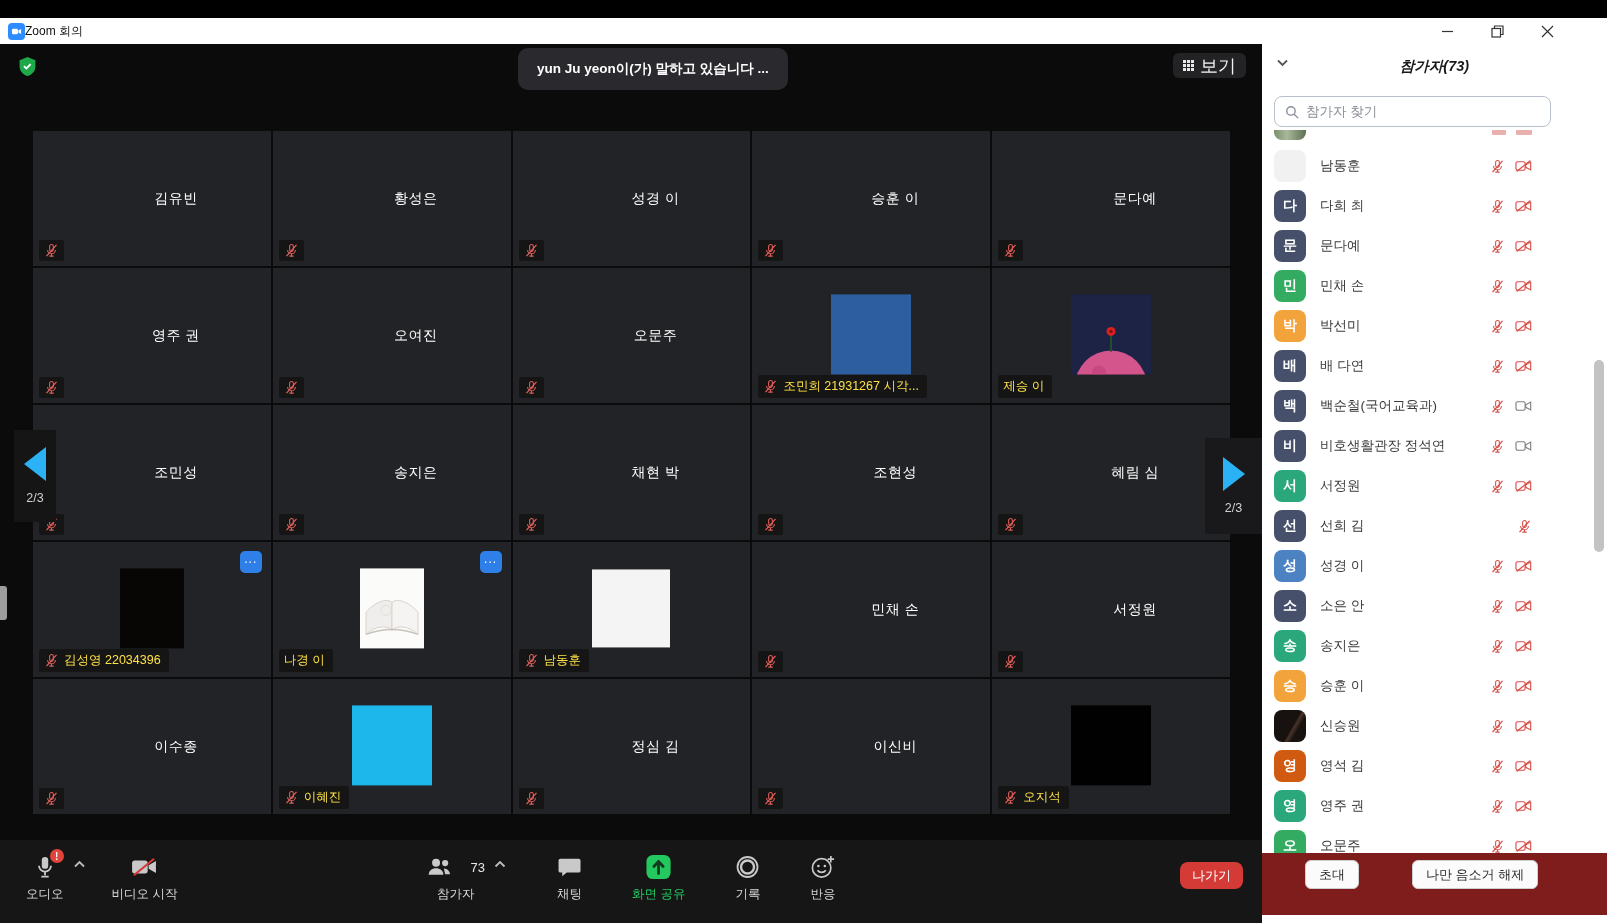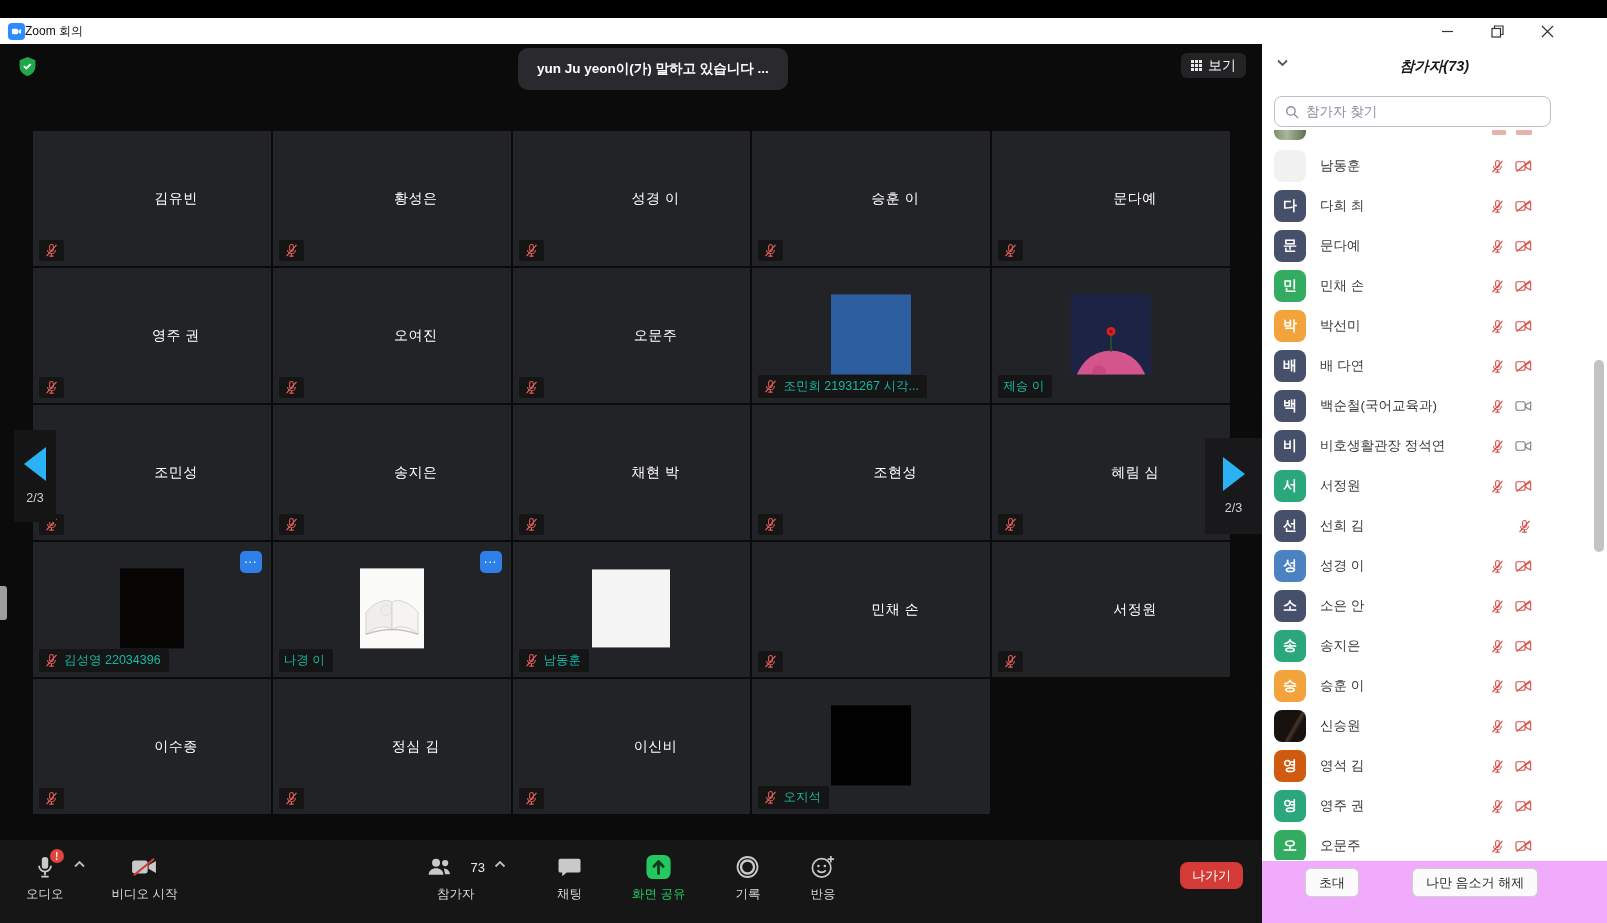--- a/index.html
+++ b/index.html
@@ -20,33 +20,33 @@
   #content { position:absolute; top:44px; left:0; width:1607px; height:879px; display:flex; }
   #main { position:relative; width:1262px; height:879px; background:#0b0b0b; }
   #sidebar { position:relative; width:345px; height:879px; background:#ffffff; }
 
   
   #shield { position:absolute; left:18px; top:12px; }
   #speaking-banner { position:absolute; left:518px; top:4px; height:42px; border-radius:10px;
     background:#2a2a2e; color:#fff; font-size:13.5px; font-weight:600;
     display:flex; align-items:center; padding:0 19px; white-space:nowrap; }
   #view-button { position:absolute; right:16px; top:9px; height:25px; border-radius:6px;
-    background:#232326; color:#f2f2f2; font-size:14px; display:flex; align-items:center;
+    background:#232326; color:#f2f2f2; font-size:18px; display:flex; align-items:center;
     gap:6px; padding:0 10px; cursor:pointer; }
   .grid-icon { display:grid; grid-template-columns:repeat(3,3px); grid-auto-rows:3px; gap:1px; }
   .grid-icon i { background:#e8e8e8; }
 
   
   #tiles { position:absolute; left:33px; top:87px; width:1197px;
     display:grid; grid-template-columns:repeat(5,1fr); grid-auto-rows:135px; gap:2px; }
   .tile { position:relative; background:#222326; overflow:hidden; }
   .tile .center-name { position:absolute; inset:0; display:flex; align-items:center;
     justify-content:center; color:#fff; font-size:14px; letter-spacing:.5px;margin-left:48px; }
   .tile .chip { position:absolute; left:6px; bottom:5px; background:rgba(18,18,18,.82);
-    color:#14b8a6; font-size:12.5px; display:flex; align-items:center; gap:5px;
+    color:#fde047; font-size:12.5px; display:flex; align-items:center; gap:5px;
     padding:3px 8px 3px 5px; border-radius:2px; white-space:nowrap; max-width:226px; overflow:hidden; }
   .tile .chip.icon-only { padding:3px 5px; }
   .tile .visual { position:absolute; left:50%; top:50%; transform:translate(-50%,-52%); }
   .more-btn { position:absolute; top:9px; right:9px; width:22px; height:22px; border-radius:5px;
     background:#2e7fe8; color:#fff; display:flex; align-items:center; justify-content:center;
     font-size:12px; letter-spacing:1px; line-height:0; padding-bottom:6px; cursor:pointer; }
 
   
   .pager { position:absolute; display:flex; flex-direction:column; align-items:center;
     justify-content:center; gap:10px; cursor:pointer; }
@@ -88,21 +88,21 @@
   .prow { height:40px; display:flex; align-items:center; padding:0 60px 0 12px; gap:14px; cursor:pointer; }
   .prow.partial { height:16px; overflow:hidden; align-items:flex-start; }
   .pavatar { width:32px; height:32px; border-radius:8px; flex:0 0 32px; display:flex;
     align-items:center; justify-content:center; color:#fff; font-size:14px; font-weight:bold; }
   .prow.partial .pavatar { height:10px; border-radius:0 0 8px 8px;
     background:linear-gradient(90deg,#7a8f6a,#a9b89a 40%,#5d6f52); }
   .pname { flex:1; font-size:13.5px; color:#3a3a3a; white-space:nowrap; overflow:hidden; }
   .picons { display:flex; gap:10px; align-items:center; }
   .avatar-img-light { background:#f1f1f1; }
   .avatar-img-dark  { background:linear-gradient(120deg,#17120f 55%,#4a342a 60%,#17120f 70%); }
-  #sb-footer { position:absolute; left:0; bottom:0; width:345px; height:62px; background:#f0abfc; }
+  #sb-footer { position:absolute; left:0; bottom:8px; width:345px; height:62px; background:#7f1d1d; }
   .sb-btn { position:absolute; top:7px; height:29px; background:#fbfbfb; border:1px solid #cfcfcf;
     border-radius:6px; color:#2b2b2b; font-size:13px; display:flex; align-items:center;
     padding:0 13px; cursor:pointer; }
   #invite-btn { left:43px; }
   #unmute-btn { left:150px; }
   #sb-scrollbar { position:absolute; right:0; top:0; width:16px; height:879px; background:#fff; }
   #sb-thumb { position:absolute; right:3px; top:316px; width:10px; height:192px; background:#c3c3c3; border-radius:5px; cursor:pointer; }
 
   svg { display:block; }
 </style>
@@ -435,20 +435,34 @@
             <span class="center-name">이수종</span>
             <span class="chip icon-only">
               <span>
                 <svg width="15" height="15" viewBox="0 0 24 24" fill="none">
                   <rect x="9" y="2.5" width="6" height="11" rx="3" stroke="#e25f5a" stroke-width="1.7"></rect>
                   <path d="M5.8 11a6.2 6.2 0 0 0 12.4 0" stroke="#e25f5a" stroke-width="1.7"></path>
                   <path d="M12 17v4M8.5 21h7" stroke="#e25f5a" stroke-width="1.7"></path>
                   <path d="M4 21L20 3" stroke="#e25f5a" stroke-width="2"></path>
                 </svg>
               </span>
+            </span>
+          </div>
+          <div class="tile">
+            <div class="visual" style="width:80px;height:80px;background:#1eb7ec"></div>
+            <span class="chip">
+              <span>
+                <svg width="15" height="15" viewBox="0 0 24 24" fill="none">
+                  <rect x="9" y="2.5" width="6" height="11" rx="3" stroke="#e25f5a" stroke-width="1.7"></rect>
+                  <path d="M5.8 11a6.2 6.2 0 0 0 12.4 0" stroke="#e25f5a" stroke-width="1.7"></path>
+                  <path d="M12 17v4M8.5 21h7" stroke="#e25f5a" stroke-width="1.7"></path>
+                  <path d="M4 21L20 3" stroke="#e25f5a" stroke-width="2"></path>
+                </svg>
+              </span>
+              <span>이혜진</span>
             </span>
           </div>
           <div class="tile">
             <span class="center-name">정심 김</span>
             <span class="chip icon-only">
               <span>
                 <svg width="15" height="15" viewBox="0 0 24 24" fill="none">
                   <rect x="9" y="2.5" width="6" height="11" rx="3" stroke="#e25f5a" stroke-width="1.7"></rect>
                   <path d="M5.8 11a6.2 6.2 0 0 0 12.4 0" stroke="#e25f5a" stroke-width="1.7"></path>
                   <path d="M12 17v4M8.5 21h7" stroke="#e25f5a" stroke-width="1.7"></path>

